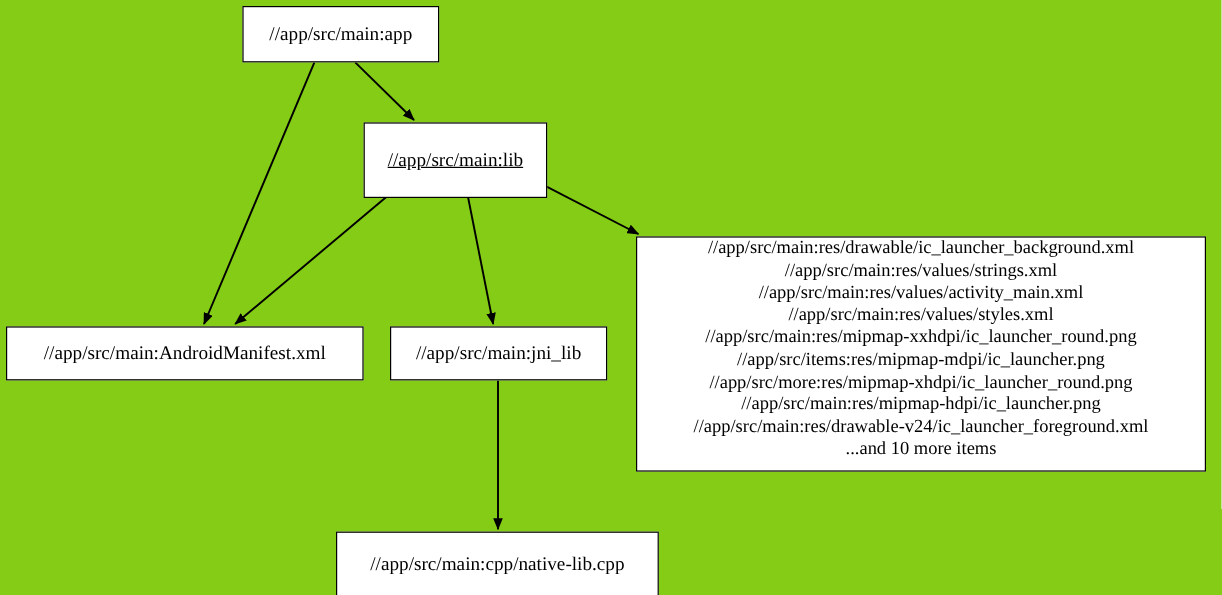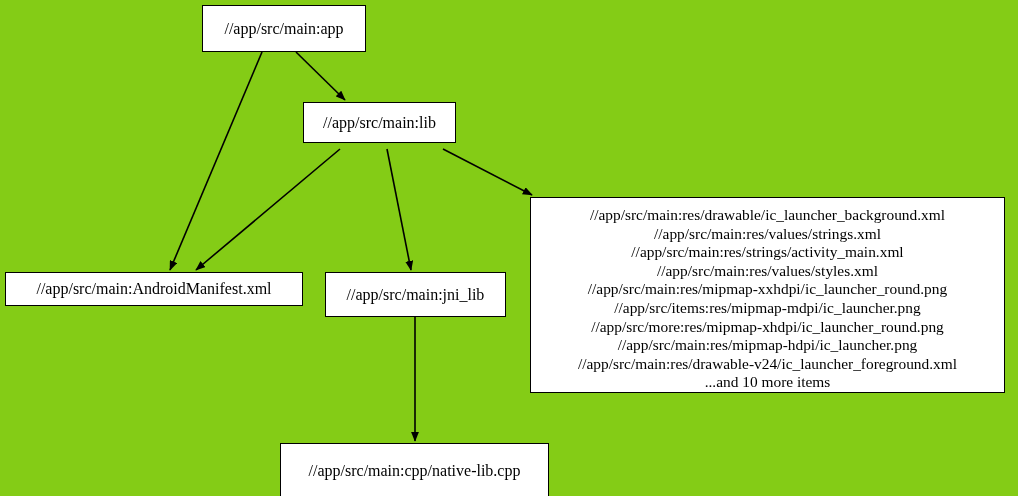--- a/index.html
+++ b/index.html
@@ -39,21 +39,21 @@
     z-index: 2;
   }
   .graph-node .node-label {
     display: block;
     padding: 0 10px;
   }
   .graph-node.multiline {
     white-space: normal;
     line-height: 18.6px;
     font-size: 15.4px;
-    align-items: flex-end;
+    align-items: flex-start;
   }
   .graph-node.multiline .node-label {
     padding: 0 6px;
     display: block;
   }
   .node-line {
     display: block;
     white-space: nowrap;
   }
 </style>
@@ -79,41 +79,41 @@
 
     <line x1="443" y1="149" x2="532" y2="195" stroke="#000000" stroke-width="1.6" marker-end="url(#arrowhead)"></line>
 
     <line x1="415" y1="317" x2="415" y2="441" stroke="#000000" stroke-width="1.6" marker-end="url(#arrowhead)"></line>
   </svg>
 
   <div class="graph-node" style="left:202px; top:5px; width:164px; height:47px;">
     <span class="node-label">//app/src/main:app</span>
   </div>
 
-  <div class="graph-node" style="left:303px; top:102px; width:153px; height:41px;">
+  <div class="graph-node" style="left:303px; top:102px; width:153px; height:63px;text-decoration:underline;">
     <span class="node-label">//app/src/main:lib</span>
   </div>
 
-  <div class="graph-node" style="left:5px; top:272px; width:298px; height:34px;">
+  <div class="graph-node" style="left:5px; top:272px; width:298px; height:45px;">
     <span class="node-label">//app/src/main:AndroidManifest.xml</span>
   </div>
 
   <div class="graph-node" style="left:325px; top:272px; width:181px; height:45px;">
     <span class="node-label">//app/src/main:jni_lib</span>
   </div>
 
   <div class="graph-node" style="left:280px; top:443px; width:269px; height:55px;">
     <span class="node-label">//app/src/main:cpp/native-lib.cpp</span>
   </div>
 
   <div class="graph-node multiline" style="left:530px; top:197px; width:475px; height:196px;">
     <span class="node-label">
       <span class="node-line">//app/src/main:res/drawable/ic_launcher_background.xml</span>
       <span class="node-line">//app/src/main:res/values/strings.xml</span>
-      <span class="node-line">//app/src/main:res/strings/activity_main.xml</span>
+      <span class="node-line">//app/src/main:res/values/activity_main.xml</span>
       <span class="node-line">//app/src/main:res/values/styles.xml</span>
       <span class="node-line">//app/src/main:res/mipmap-xxhdpi/ic_launcher_round.png</span>
       <span class="node-line">//app/src/items:res/mipmap-mdpi/ic_launcher.png</span>
       <span class="node-line">//app/src/more:res/mipmap-xhdpi/ic_launcher_round.png</span>
       <span class="node-line">//app/src/main:res/mipmap-hdpi/ic_launcher.png</span>
       <span class="node-line">//app/src/main:res/drawable-v24/ic_launcher_foreground.xml</span>
       <span class="node-line">...and 10 more items</span>
     </span>
   </div>
 

